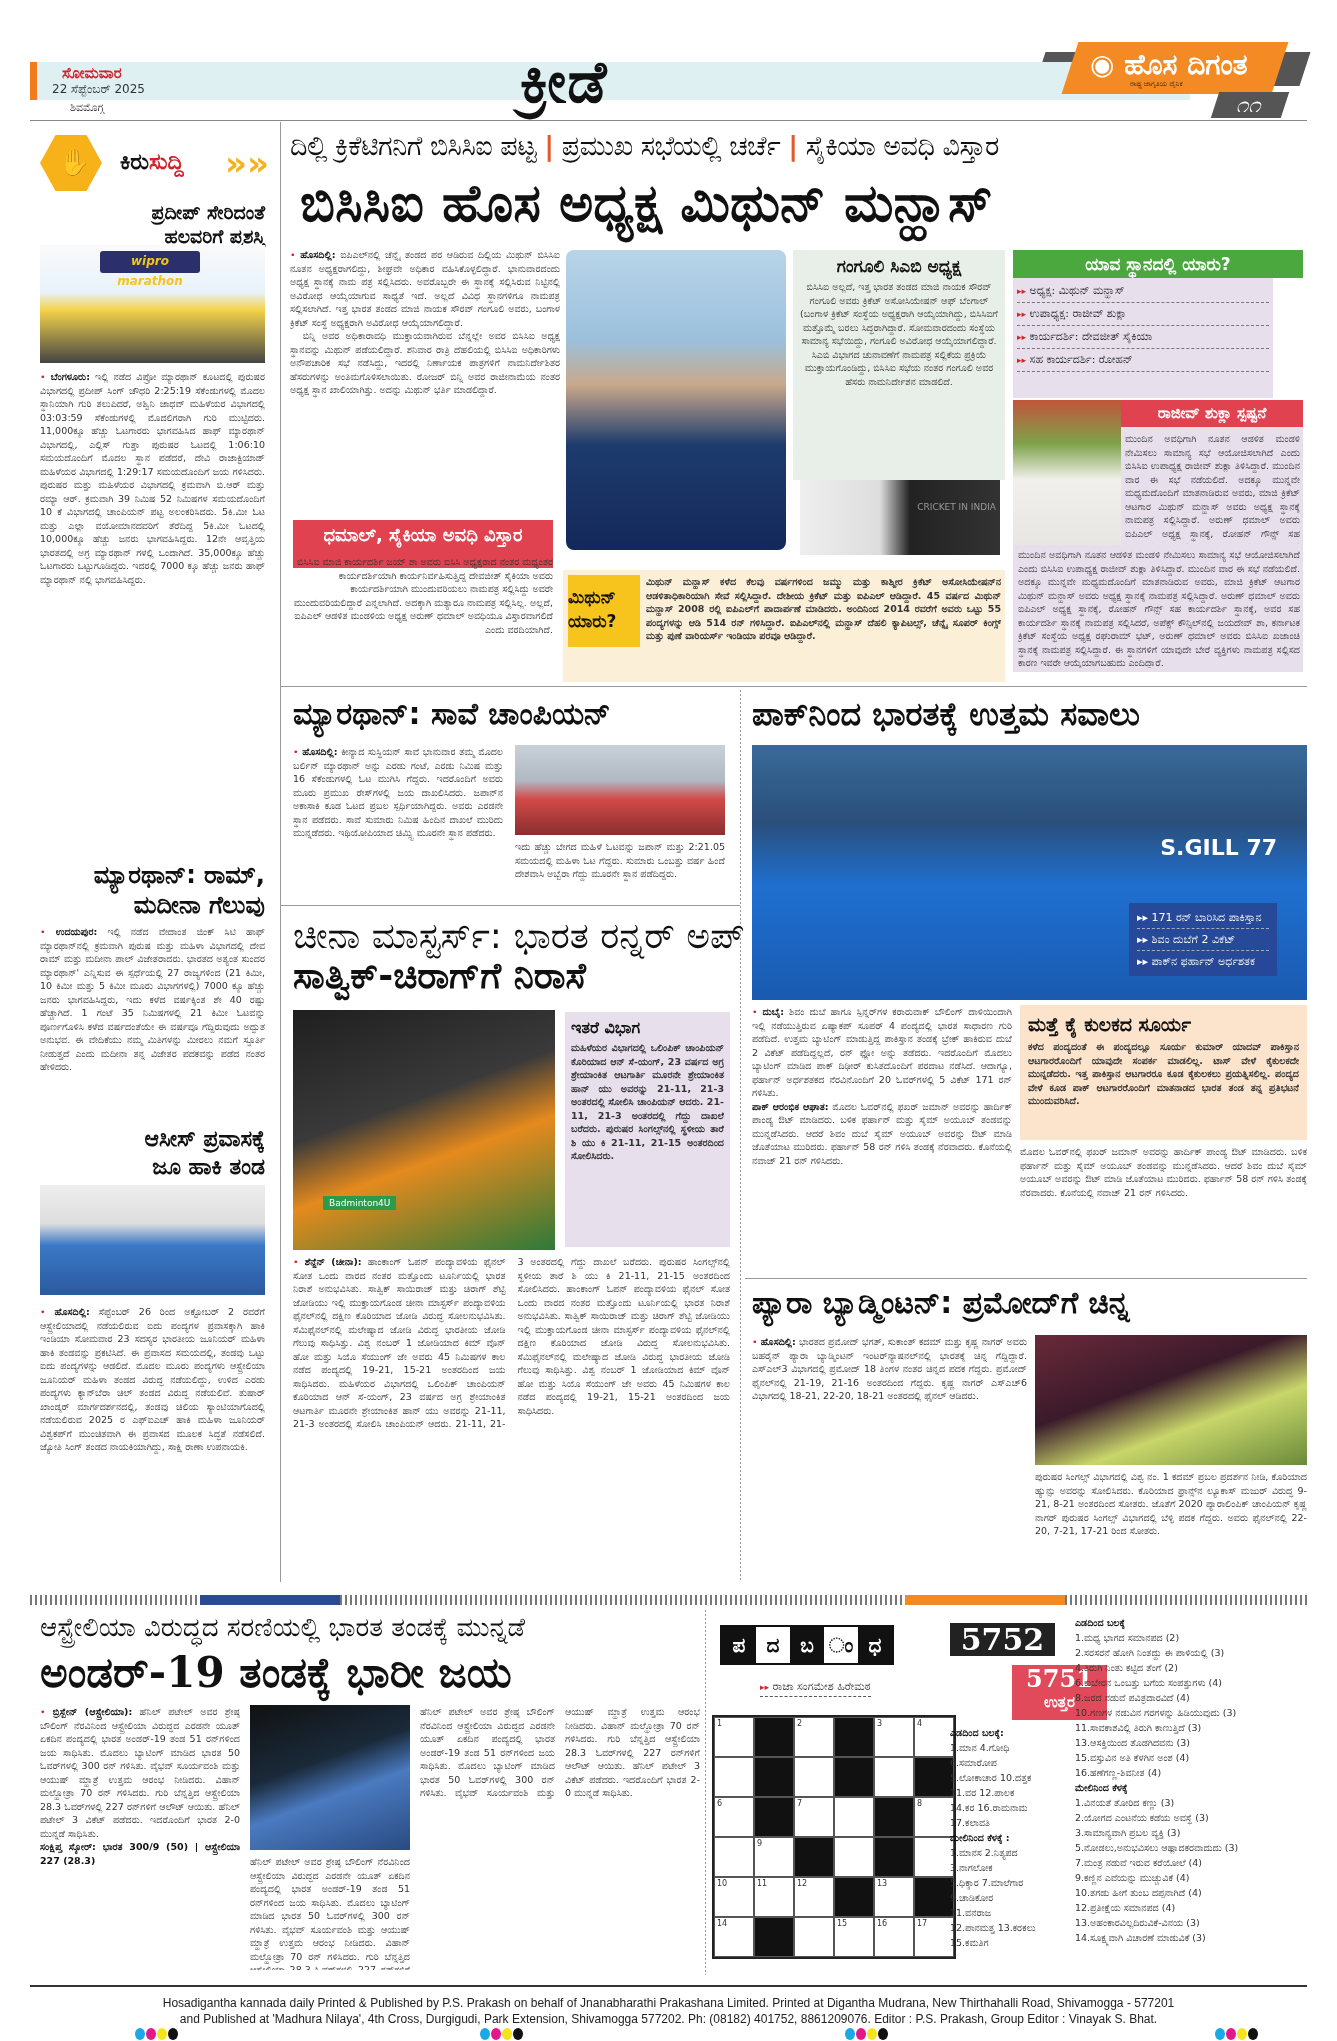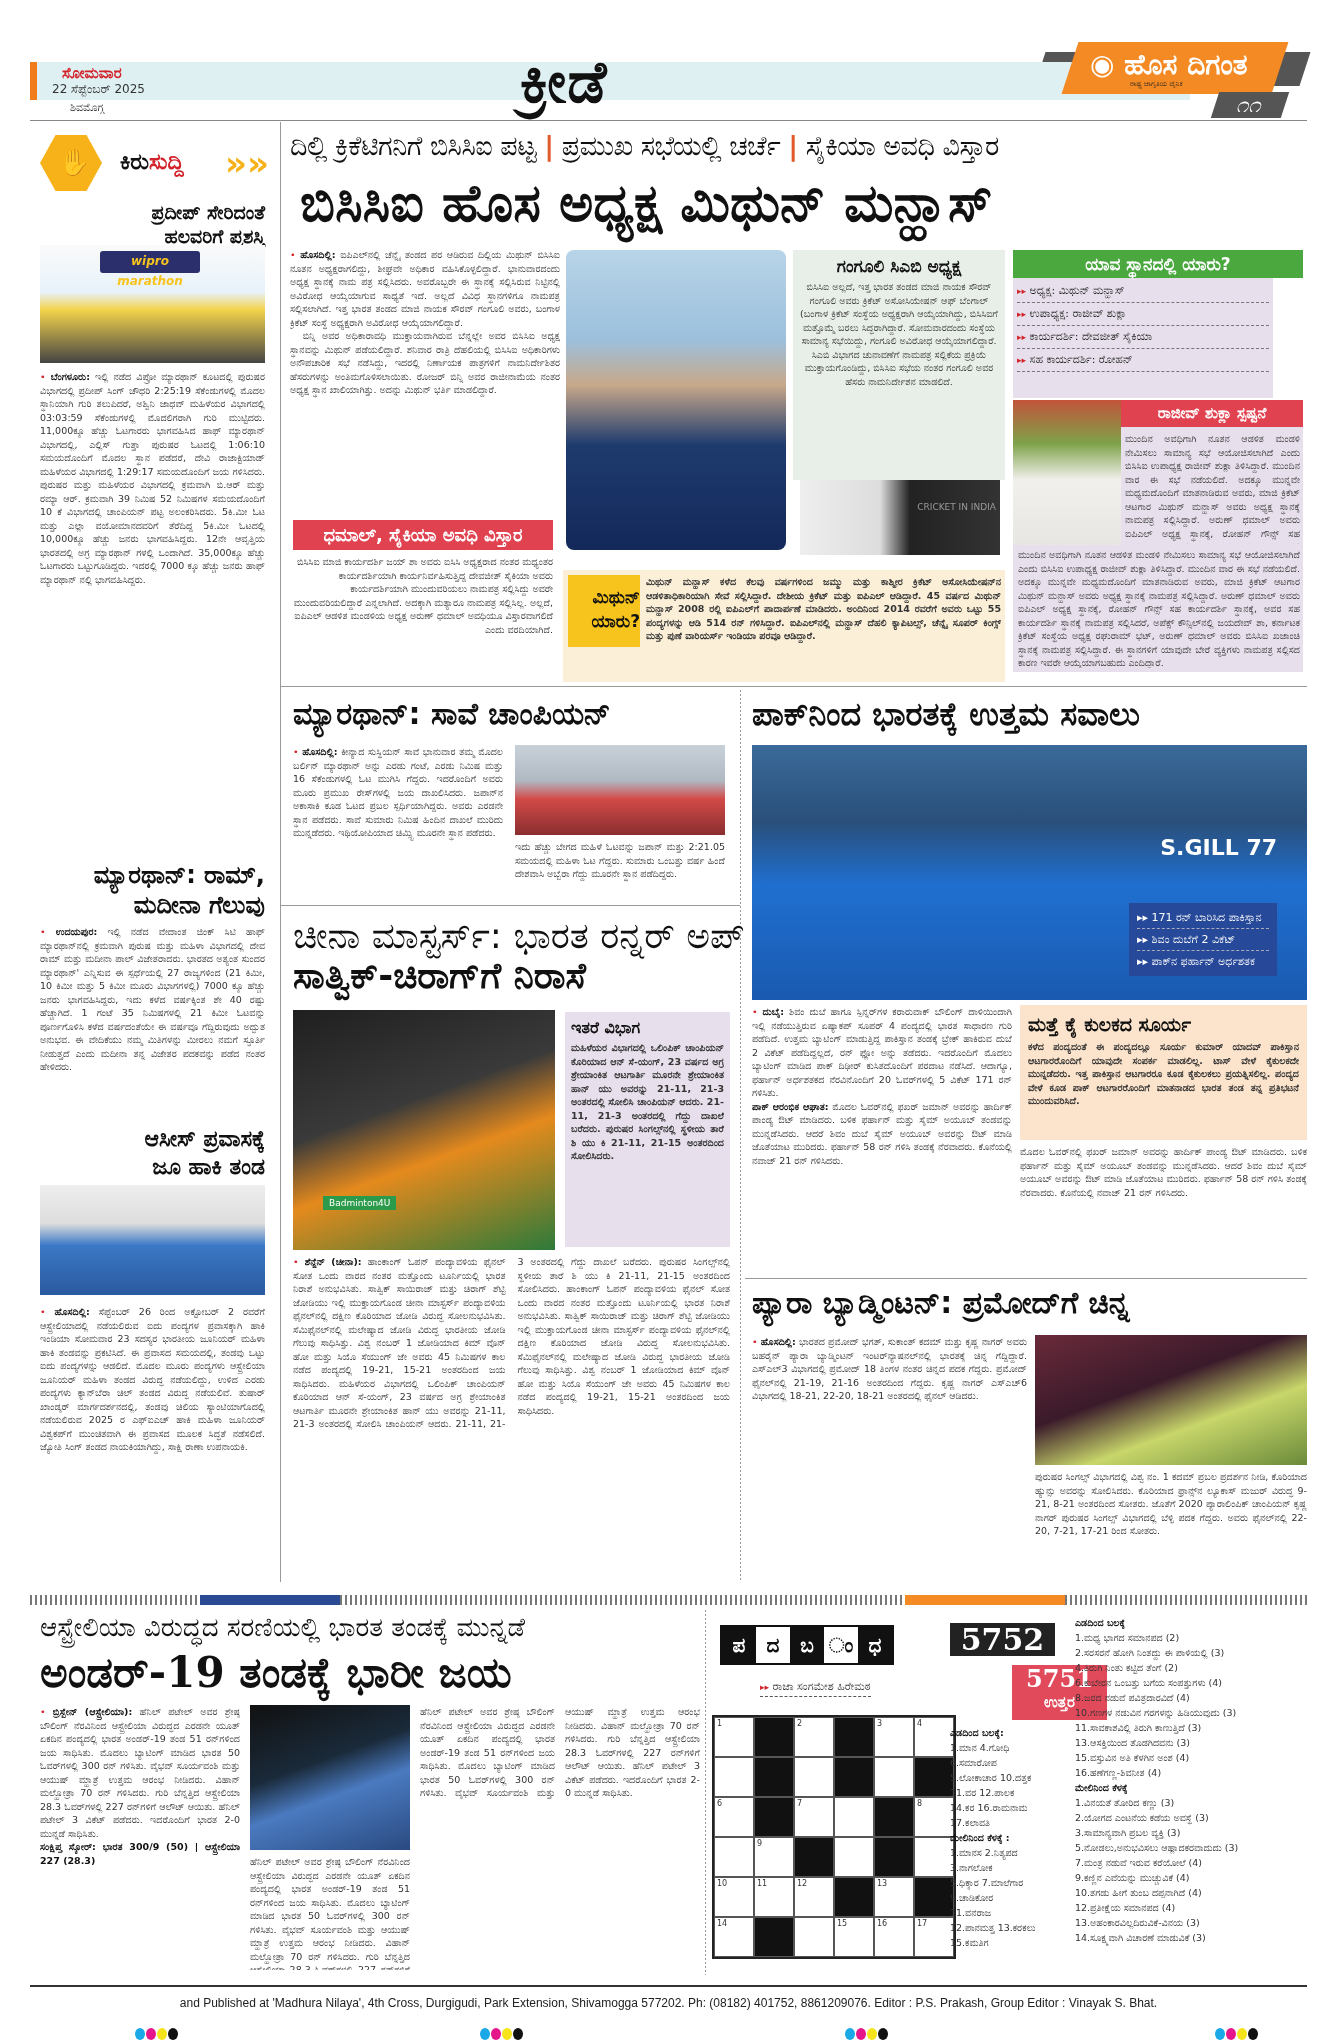--- a/index.html
+++ b/index.html
@@ -118,21 +118,21 @@
 </div>
 
 <div class="abs deck">
   <span>ದಿಲ್ಲಿ ಕ್ರಿಕೆಟಿಗನಿಗೆ ಬಿಸಿಸಿಐ ಪಟ್ಟ</span> <span class="sep">|</span> <span>ಪ್ರಮುಖ ಸಭೆಯಲ್ಲಿ ಚರ್ಚೆ</span> <span class="sep">|</span> <span>ಸೈಕಿಯಾ ಅವಧಿ ವಿಸ್ತಾರ</span>
 </div>
 <div class="abs main-h">ಬಿಸಿಸಿಐ ಹೊಸ ಅಧ್ಯಕ್ಷ ಮಿಥುನ್ ಮನ್ಹಾಸ್</div>
 
 <div class="abs body-t" style="left:290px;top:248px;width:270px;height:265px;overflow:hidden">
   <span class="dot">•</span> <b>ಹೊಸದಿಲ್ಲಿ:</b> <span>ಐಪಿಎಲ್‌ನಲ್ಲಿ ಚೆನ್ನೈ ತಂಡದ ಪರ ಆಡಿರುವ ದಿಲ್ಲಿಯ ಮಿಥುನ್ ಬಿಸಿಸಿಐ ನೂತನ ಅಧ್ಯಕ್ಷರಾಗಲಿದ್ದು, ಶೀಘ್ರವೇ ಅಧಿಕಾರ ವಹಿಸಿಕೊಳ್ಳಲಿದ್ದಾರೆ. ಭಾನುವಾರದಂದು ಅಧ್ಯಕ್ಷ ಸ್ಥಾನಕ್ಕೆ ನಾಮ ಪತ್ರ ಸಲ್ಲಿಸಿದರು. ಅವರೊಬ್ಬರೇ ಈ ಸ್ಥಾನಕ್ಕೆ ಸಲ್ಲಿಸಿರುವ ನಿಟ್ಟಿನಲ್ಲಿ ಅವಿರೋಧ ಆಯ್ಕೆಯಾಗುವ ಸಾಧ್ಯತೆ ಇದೆ. ಅಲ್ಲದೆ ವಿವಿಧ ಸ್ಥಾನಗಳಿಗೂ ನಾಮಪತ್ರ ಸಲ್ಲಿಸಲಾಗಿದೆ. ಇತ್ತ ಭಾರತ ತಂಡದ ಮಾಜಿ ನಾಯಕ ಸೌರವ್ ಗಂಗೂಲಿ ಅವರು, ಬಂಗಾಳ ಕ್ರಿಕೆಟ್ ಸಂಸ್ಥೆ ಅಧ್ಯಕ್ಷರಾಗಿ ಅವಿರೋಧ ಆಯ್ಕೆಯಾಗಲಿದ್ದಾರೆ.</span><br>&nbsp;&nbsp;<span>ಬಿನ್ನಿ ಅವರ ಅಧಿಕಾರಾವಧಿ ಮುಕ್ತಾಯವಾಗಿರುವ ಬೆನ್ನಲ್ಲೇ ಅವರ ಬಿಸಿಸಿಐ ಅಧ್ಯಕ್ಷ ಸ್ಥಾನವನ್ನು ಮಿಥುನ್ ಪಡೆಯಲಿದ್ದಾರೆ. ಶನಿವಾರ ರಾತ್ರಿ ದೆಹಲಿಯಲ್ಲಿ ಬಿಸಿಸಿಐ ಅಧಿಕಾರಿಗಳು ಅನೌಪಚಾರಿಕ ಸಭೆ ನಡೆಸಿದ್ದು, ಇದರಲ್ಲಿ ನಿರ್ಣಾಯಕ ಪಾತ್ರಗಳಿಗೆ ನಾಮನಿರ್ದೇಶಿತರ ಹೆಸರುಗಳನ್ನು ಅಂತಿಮಗೊಳಿಸಲಾಯಿತು. ರೋಜರ್ ಬಿನ್ನಿ ಅವರ ರಾಜೀನಾಮೆಯ ನಂತರ ಅಧ್ಯಕ್ಷ ಸ್ಥಾನ ಖಾಲಿಯಾಗಿತ್ತು. ಅದನ್ನು ಮಿಥುನ್ ಭರ್ತಿ ಮಾಡಲಿದ್ದಾರೆ.</span>
 </div>
-<div class="abs redbox" style="left:293px;top:520px;width:260px;height:30px;font-size:18px;text-align:center;line-height:30px">ಧಮಾಲ್, ಸೈಕಿಯಾ ಅವಧಿ ವಿಸ್ತಾರ</div>
+<div class="abs redbox" style="left:293px;top:520px;width:260px;height:48px;font-size:18px;text-align:center;line-height:30px">ಧಮಾಲ್, ಸೈಕಿಯಾ ಅವಧಿ ವಿಸ್ತಾರ</div>
 <div class="abs body-t" style="left:293px;top:555px;width:260px;height:125px;overflow:hidden;text-align:right">ಬಿಸಿಸಿಐ ಮಾಜಿ ಕಾರ್ಯದರ್ಶಿ ಜಯ್ ಶಾ ಅವರು ಐಸಿಸಿ ಅಧ್ಯಕ್ಷರಾದ ನಂತರ ಮಧ್ಯಂತರ ಕಾರ್ಯದರ್ಶಿಯಾಗಿ ಕಾರ್ಯನಿರ್ವಹಿಸುತ್ತಿದ್ದ ದೇವಜೀತ್ ಸೈಕಿಯಾ ಅವರು ಕಾರ್ಯದರ್ಶಿಯಾಗಿ ಮುಂದುವರಿಯಲು ನಾಮಪತ್ರ ಸಲ್ಲಿಸಿದ್ದು ಅವರೇ ಮುಂದುವರಿಯಲಿದ್ದಾರೆ ಎನ್ನಲಾಗಿದೆ. ಅದಕ್ಕಾಗಿ ಮತ್ಯಾರೂ ನಾಮಪತ್ರ ಸಲ್ಲಿಸಿಲ್ಲ. ಅಲ್ಲದೆ, ಐಪಿಎಲ್ ಆಡಳಿತ ಮಂಡಳಿಯ ಅಧ್ಯಕ್ಷ ಅರುಣ್ ಧಮಾಲ್ ಅವಧಿಯೂ ವಿಸ್ತಾರವಾಗಲಿದೆ ಎಂದು ವರದಿಯಾಗಿದೆ.</div>
 
 <div class="abs ph" style="left:566px;top:250px;width:220px;height:300px;border-radius:8px;background:linear-gradient(180deg,#b8d4e8 0,#9cc0dc 30%,#c8a88a 45%,#1e3b6e 65%,#14285a 100%)"></div>
 
 <div class="abs mint" style="left:793px;top:250px;width:212px;height:230px;padding:6px">
   <div style="font-size:17px;font-weight:bold;text-align:center;color:#111;margin-bottom:4px">ಗಂಗೂಲಿ ಸಿಎಬಿ ಅಧ್ಯಕ್ಷ</div>
   <div class="body-t" style="text-align:center;height:190px;overflow:hidden">ಬಿಸಿಸಿಐ ಅಲ್ಲದೆ, ಇತ್ತ ಭಾರತ ತಂಡದ ಮಾಜಿ ನಾಯಕ ಸೌರವ್ ಗಂಗೂಲಿ ಅವರು ಕ್ರಿಕೆಟ್ ಅಸೋಸಿಯೇಷನ್ ಆಫ್ ಬೆಂಗಾಲ್ (ಬಂಗಾಳ ಕ್ರಿಕೆಟ್ ಸಂಸ್ಥೆಯ ಅಧ್ಯಕ್ಷರಾಗಿ ಆಯ್ಕೆಯಾಗಿದ್ದು, ಬಿಸಿಸಿಐಗೆ ಮತ್ತೊಮ್ಮೆ ಬರಲು ಸಿದ್ಧರಾಗಿದ್ದಾರೆ. ಸೋಮವಾರದಂದು ಸಂಸ್ಥೆಯ ಸಾಮಾನ್ಯ ಸಭೆಯಿದ್ದು, ಗಂಗೂಲಿ ಅವಿರೋಧ ಆಯ್ಕೆಯಾಗಲಿದ್ದಾರೆ. ಸಿಎಬಿ ವಿಭಾಗದ ಚುನಾವಣೆಗೆ ನಾಮಪತ್ರ ಸಲ್ಲಿಕೆಯ ಪ್ರಕ್ರಿಯೆ ಮುಕ್ತಾಯಗೊಂಡಿದ್ದು, ಬಿಸಿಸಿಐ ಸಭೆಯ ನಂತರ ಗಂಗೂಲಿ ಅವರ ಹೆಸರು ನಾಮನಿರ್ದೇಶನ ಮಾಡಲಿದೆ.</div>
 </div>
 <div class="abs ph" style="left:800px;top:480px;width:200px;height:75px;background:linear-gradient(90deg,#eee 0,#ddd 40%,#222 55%,#333 100%)">
   <div style="position:absolute;right:4px;top:22px;font-size:9px;color:#999">CRICKET IN INDIA</div>
@@ -148,21 +148,21 @@
   </div>
 </div>
 
 <div class="abs lavender" style="left:1013px;top:400px;width:290px;height:272px"></div>
 <div class="abs ph" style="left:1013px;top:400px;width:108px;height:145px;background:linear-gradient(180deg,#c2543a 0,#7ea24a 30%,#f2f0ec 55%,#e8e6e2 100%)"></div>
 <div class="abs redbox" style="left:1121px;top:400px;width:182px;height:27px;font-size:15px;line-height:27px;text-align:center">ರಾಜೀವ್ ಶುಕ್ಲಾ ಸ್ಪಷ್ಟನೆ</div>
 <div class="abs body-t" style="left:1125px;top:432px;width:175px;height:112px;overflow:hidden">ಮುಂದಿನ ಅವಧಿಗಾಗಿ ನೂತನ ಆಡಳಿತ ಮಂಡಳಿ ನೇಮಿಸಲು ಸಾಮಾನ್ಯ ಸಭೆ ಆಯೋಜಿಸಲಾಗಿದೆ ಎಂದು ಬಿಸಿಸಿಐ ಉಪಾಧ್ಯಕ್ಷ ರಾಜೀವ್ ಶುಕ್ಲಾ ತಿಳಿಸಿದ್ದಾರೆ. ಮುಂದಿನ ವಾರ ಈ ಸಭೆ ನಡೆಯಲಿದೆ. ಅದಕ್ಕೂ ಮುನ್ನವೇ ಮಧ್ಯಮದೊಂದಿಗೆ ಮಾತನಾಡಿರುವ ಅವರು, ಮಾಜಿ ಕ್ರಿಕೆಟ್ ಆಟಗಾರ ಮಿಥುನ್ ಮನ್ಹಾಸ್ ಅವರು ಅಧ್ಯಕ್ಷ ಸ್ಥಾನಕ್ಕೆ ನಾಮಪತ್ರ ಸಲ್ಲಿಸಿದ್ದಾರೆ. ಅರುಣ್ ಧಮಾಲ್ ಅವರು ಐಪಿಎಲ್ ಅಧ್ಯಕ್ಷ ಸ್ಥಾನಕ್ಕೆ, ರೋಹನ್ ಗೌನ್ಸ್ ಸಹ ಕಾರ್ಯದರ್ಶಿ ಸ್ಥಾನಕ್ಕೆ, ಅವರ ಸಹ ಕಾರ್ಯದರ್ಶಿ ಸ್ಥಾನಕ್ಕೆ ನಾಮಪತ್ರ ಸಲ್ಲಿಸಿದರೆ, ಅಪೆಕ್ಸ್ ಕೌನ್ಸಿಲ್‌ನಲ್ಲಿ ಜಯದೇವ್ ಶಾ, ಕರ್ನಾಟಕ ಕ್ರಿಕೆಟ್ ಸಂಸ್ಥೆಯ ಅಧ್ಯಕ್ಷ ರಘುರಾಮ್ ಭಟ್, ಅರುಣ್ ಧಮಾಲ್ ಅವರು ಬಿಸಿಸಿಐ ಖಜಾಂಚಿ ಸ್ಥಾನಕ್ಕೆ ನಾಮಪತ್ರ ಸಲ್ಲಿಸಿದ್ದಾರೆ. ಈ ಸ್ಥಾನಗಳಿಗೆ ಯಾವುದೇ ಬೇರೆ ವ್ಯಕ್ತಿಗಳು ನಾಮಪತ್ರ ಸಲ್ಲಿಸದ ಕಾರಣ ಇವರೇ ಆಯ್ಕೆಯಾಗಬಹುದು ಎಂದಿದ್ದಾರೆ.</div>
 <div class="abs body-t" style="left:1018px;top:548px;width:282px;height:120px;overflow:hidden"><span>ಮುಂದಿನ ಅವಧಿಗಾಗಿ ನೂತನ ಆಡಳಿತ ಮಂಡಳಿ ನೇಮಿಸಲು ಸಾಮಾನ್ಯ ಸಭೆ ಆಯೋಜಿಸಲಾಗಿದೆ ಎಂದು ಬಿಸಿಸಿಐ ಉಪಾಧ್ಯಕ್ಷ ರಾಜೀವ್ ಶುಕ್ಲಾ ತಿಳಿಸಿದ್ದಾರೆ. ಮುಂದಿನ ವಾರ ಈ ಸಭೆ ನಡೆಯಲಿದೆ. ಅದಕ್ಕೂ ಮುನ್ನವೇ ಮಧ್ಯಮದೊಂದಿಗೆ ಮಾತನಾಡಿರುವ ಅವರು, ಮಾಜಿ ಕ್ರಿಕೆಟ್ ಆಟಗಾರ ಮಿಥುನ್ ಮನ್ಹಾಸ್ ಅವರು ಅಧ್ಯಕ್ಷ ಸ್ಥಾನಕ್ಕೆ ನಾಮಪತ್ರ ಸಲ್ಲಿಸಿದ್ದಾರೆ. ಅರುಣ್ ಧಮಾಲ್ ಅವರು ಐಪಿಎಲ್ ಅಧ್ಯಕ್ಷ ಸ್ಥಾನಕ್ಕೆ, ರೋಹನ್ ಗೌನ್ಸ್ ಸಹ ಕಾರ್ಯದರ್ಶಿ ಸ್ಥಾನಕ್ಕೆ, ಅವರ ಸಹ ಕಾರ್ಯದರ್ಶಿ ಸ್ಥಾನಕ್ಕೆ ನಾಮಪತ್ರ ಸಲ್ಲಿಸಿದರೆ, ಅಪೆಕ್ಸ್ ಕೌನ್ಸಿಲ್‌ನಲ್ಲಿ ಜಯದೇವ್ ಶಾ, ಕರ್ನಾಟಕ ಕ್ರಿಕೆಟ್ ಸಂಸ್ಥೆಯ ಅಧ್ಯಕ್ಷ ರಘುರಾಮ್ ಭಟ್, ಅರುಣ್ ಧಮಾಲ್ ಅವರು ಬಿಸಿಸಿಐ ಖಜಾಂಚಿ ಸ್ಥಾನಕ್ಕೆ ನಾಮಪತ್ರ ಸಲ್ಲಿಸಿದ್ದಾರೆ. ಈ ಸ್ಥಾನಗಳಿಗೆ ಯಾವುದೇ ಬೇರೆ ವ್ಯಕ್ತಿಗಳು ನಾಮಪತ್ರ ಸಲ್ಲಿಸದ ಕಾರಣ ಇವರೇ ಆಯ್ಕೆಯಾಗಬಹುದು ಎಂದಿದ್ದಾರೆ.</span></div>
 
 <div class="abs cream" style="left:563px;top:570px;width:442px;height:112px"></div>
-<div class="abs yellowbox" style="left:568px;top:575px;width:72px;height:72px;font-size:17px;line-height:24px;text-align:right;padding-top:10px">
+<div class="abs yellowbox" style="left:568px;top:575px;width:72px;height:72px;font-size:17px;line-height:24px;text-align:left;padding-top:10px">
   <div>ಮಿಥುನ್</div>
 <div>ಯಾರು?</div>
 </div>
 <div class="abs body-t" style="left:646px;top:575px;width:355px;height:104px;overflow:hidden;font-weight:bold;color:#333">ಮಿಥುನ್ ಮನ್ಹಾಸ್ ಕಳೆದ ಕೆಲವು ವರ್ಷಗಳಿಂದ ಜಮ್ಮು ಮತ್ತು ಕಾಶ್ಮೀರ ಕ್ರಿಕೆಟ್ ಅಸೋಸಿಯೇಷನ್‌ನ ಆಡಳಿತಾಧಿಕಾರಿಯಾಗಿ ಸೇವೆ ಸಲ್ಲಿಸಿದ್ದಾರೆ. ದೇಶೀಯ ಕ್ರಿಕೆಟ್ ಮತ್ತು ಐಪಿಎಲ್ ಆಡಿದ್ದಾರೆ. 45 ವರ್ಷದ ಮಿಥುನ್ ಮನ್ಹಾಸ್ 2008 ರಲ್ಲಿ ಐಪಿಎಲ್‌ಗೆ ಪಾದಾರ್ಪಣೆ ಮಾಡಿದರು. ಅಂದಿನಿಂದ 2014 ರವರೆಗೆ ಅವರು ಒಟ್ಟು 55 ಪಂದ್ಯಗಳನ್ನು ಆಡಿ 514 ರನ್ ಗಳಿಸಿದ್ದಾರೆ. ಐಪಿಎಲ್‌ನಲ್ಲಿ ಮನ್ಹಾಸ್ ದೆಹಲಿ ಕ್ಯಾಪಿಟಲ್ಸ್, ಚೆನ್ನೈ ಸೂಪರ್ ಕಿಂಗ್ಸ್ ಮತ್ತು ಪುಣೆ ವಾರಿಯರ್ಸ್ ಇಂಡಿಯಾ ಪರವೂ ಆಡಿದ್ದಾರೆ.</div>
 
 <div class="abs" style="left:280px;top:686px;width:1027px;height:1px;background:#999"></div>
 
 <div class="abs sec-h" style="left:293px;top:696px;font-size:30px">ಮ್ಯಾರಥಾನ್: ಸಾವೆ ಚಾಂಪಿಯನ್</div>
 <div class="abs body-t" style="left:293px;top:745px;width:210px;height:150px;overflow:hidden">
   <span class="dot">•</span> <b>ಹೊಸದಿಲ್ಲಿ:</b> <span>ಕೀನ್ಯಾದ ಸುಸ್ಥಿಯನ್ ಸಾವೆ ಭಾನುವಾರ ತಮ್ಮ ಮೊದಲ ಬರ್ಲಿನ್ ಮ್ಯಾರಥಾನ್ ಅನ್ನು ಎರಡು ಗಂಟೆ, ಎರಡು ನಿಮಿಷ ಮತ್ತು 16 ಸೆಕೆಂಡುಗಳಲ್ಲಿ ಓಟ ಮುಗಿಸಿ ಗೆದ್ದರು. ಇದರೊಂದಿಗೆ ಅವರು ಮೂರು ಪ್ರಮುಖ ರೇಸ್‌ಗಳಲ್ಲಿ ಜಯ ದಾಖಲಿಸಿದರು. ಜಪಾನ್‌ನ ಅಕಾಸಾಕಿ ಕೂಡ ಓಟದ ಪ್ರಬಲ ಸ್ಪರ್ಧಿಯಾಗಿದ್ದರು. ಅವರು ಎರಡನೇ ಸ್ಥಾನ ಪಡೆದರು. ಸಾವೆ ಸುಮಾರು ನಿಮಿಷ ಹಿಂದಿನ ದಾಖಲೆ ಮುರಿದು ಮುನ್ನಡೆದರು. ಇಥಿಯೋಪಿಯಾದ ಚಿಮ್ಸ್ಟಿ ಮೂರನೇ ಸ್ಥಾನ ಪಡೆದರು.</span>
@@ -318,20 +318,21 @@
 <div>7.ಮಂತ್ರ ನಡುವೆ ಇರುವ ಕರೆಯೋಲೆ (4)</div>
 <div>9.ಕಣ್ಣಿನ ಎವೆಯನ್ನು ಮುಚ್ಚುವಿಕೆ (4)</div>
   <div>10.ತಗಡು ಹೀಗೆ ತುಂಬ ದಪ್ಪನಾಗಿದೆ (4)</div>
 <div>12.ಪ್ರತೀಕ್ಷೆಯ ಸಮಾನಪದ (4)</div>
 <div>13.ಅಹಂಕಾರವಿಲ್ಲದಿರುವಿಕೆ-ವಿನಯ (3)</div>
   <div>14.ಸೂಕ್ಷ್ಮವಾಗಿ ವಿಚಾರಣೆ ಮಾಡುವಿಕೆ (3)</div>
 </div>
 
 <div class="abs" style="left:30px;top:1985px;width:1277px;height:2px;background:#333"></div>
 <div class="abs footer">
+  <div>Hosadigantha kannada daily Printed &amp; Published by P.S. Prakash on behalf of Jnanabharathi Prakashana Limited. Printed at Digantha Mudrana, New Thirthahalli Road, Shivamogga - 577201</div>
   <div>and Published at 'Madhura Nilaya', 4th Cross, Durgigudi, Park Extension, Shivamogga 577202. Ph: (08182) 401752, 8861209076. Editor : P.S. Prakash, Group Editor : Vinayak S. Bhat.</div>
 </div>
 <div class="abs cmyk" style="left:135px;top:2028px">
     <i style="background: rgb(26, 169, 230);"></i>
     <i style="background: rgb(228, 22, 138);"></i>
     <i style="background: rgb(245, 228, 26);"></i>
     <i style="background: rgb(17, 17, 17);"></i>
   </div>
 <div class="abs cmyk" style="left:480px;top:2028px">
     <i style="background: rgb(26, 169, 230);"></i>

